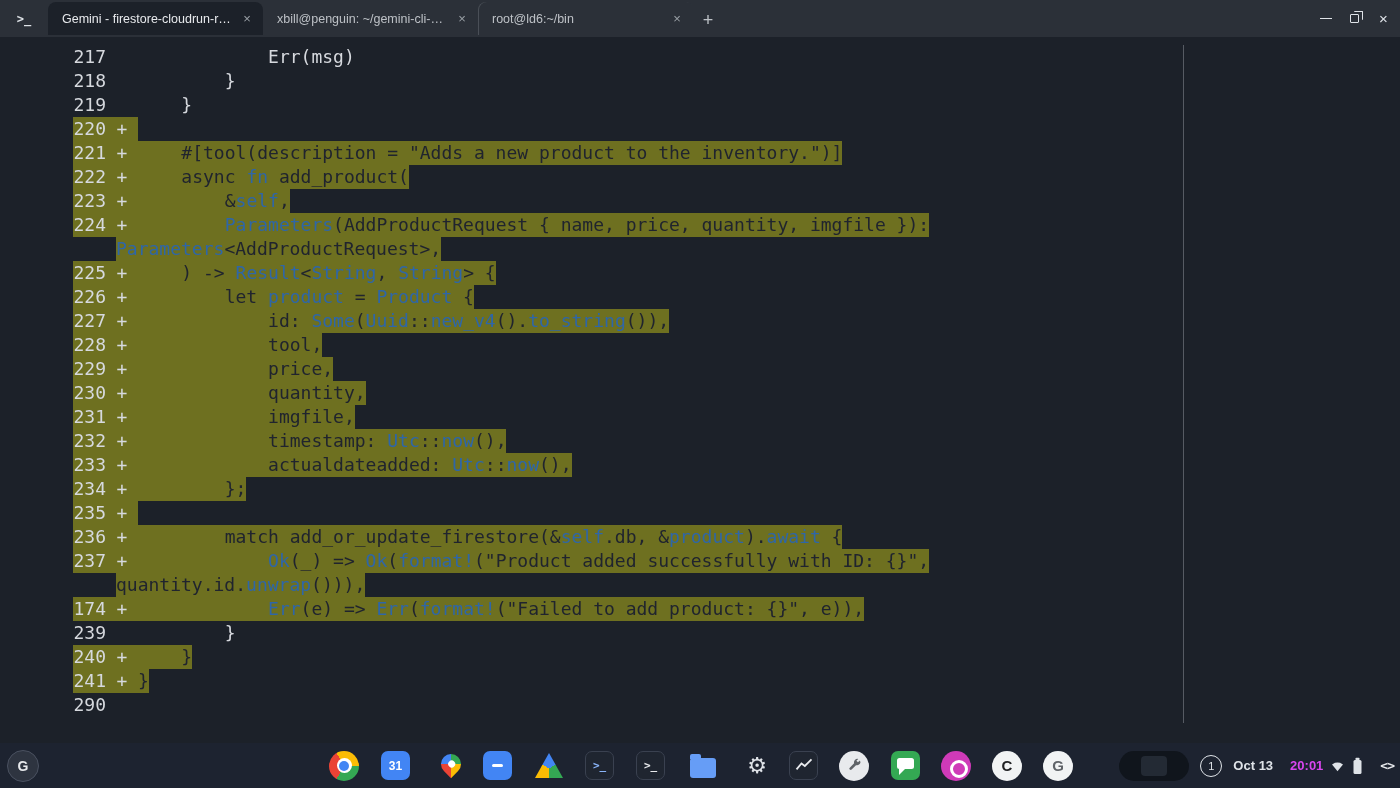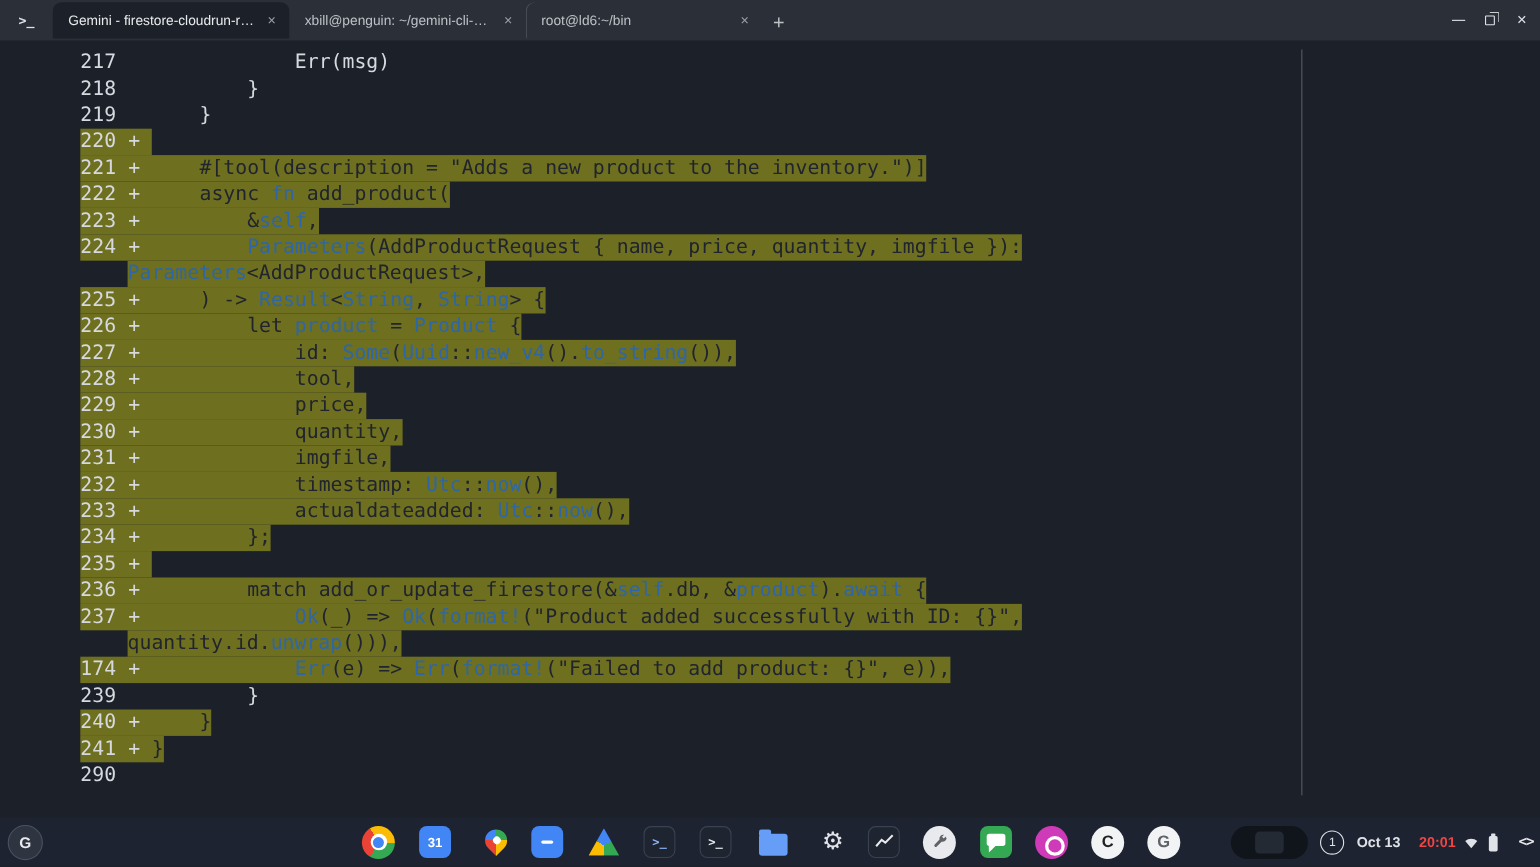--- a/index.html
+++ b/index.html
@@ -25,21 +25,21 @@
   .restore-sq::before{content:"";position:absolute;top:-4.5px;left:2.5px;width:8px;height:8px;
     border:1.5px solid #dfe3e8;border-radius:1px;border-left:none;border-bottom:none}
   .close-x{font-size:15px;line-height:1}
 
   
   .term{position:absolute;top:37px;left:0;right:0;bottom:45px;background:#1c2129;padding-top:8px;overflow:hidden}
   .trow{height:24px;white-space:pre;font:18px/24px "DejaVu Sans Mono",monospace;padding-left:73px}
   .gut-spacer{display:inline-block;width:43px}
   .linebg{display:inline-block;height:24px}
   .linebg.added{background:var(--added-bg,#6e7020)}
-  .lnum{display:inline-block;width:33px;text-align:left;color:var(--plain-text,#d6d9de)}
+  .lnum{display:inline-block;width:33px;text-align:right;color:var(--plain-text,#d6d9de)}
   .lmark{display:inline-block;width:32px;text-align:center;color:var(--plain-text,#d6d9de)}
   .seg-p{color:var(--plain-text,#d6d9de)}
   .seg-k{color:var(--added-text,#20242e)}
   .seg-b{color:var(--added-accent,#2e66a8)}
   .pane-divider{position:absolute;left:1183px;top:45px;width:1px;height:678px;background:#565b63}
 
   
   .shelf{position:absolute;left:0;right:0;bottom:0;height:45px;background:#1d2330}
   .launcher{position:absolute;left:7px;top:6.5px;width:32px;height:32px;border-radius:50%;
     background:#2e3440;border:1px solid #4a5160;color:#e8eaed;font:bold 14px "Liberation Sans",sans-serif;
@@ -78,21 +78,21 @@
   .ic-google-g{color:#5f6368}
 
   
   .status-area{position:absolute;right:6px;top:0;height:45px;display:flex;align-items:center;gap:11px}
   .holding{width:70px;height:30px;border-radius:16px;background:#10151c;display:flex;align-items:center;justify-content:center}
   .holding-thumb{width:26px;height:20px;border-radius:4px;background:#232a34}
   .notif{width:22px;height:22px;border-radius:50%;border:1.5px solid #dfe3e8;color:#dfe3e8;
     font-size:11px;display:flex;align-items:center;justify-content:center}
   .shelf-date{font-size:13px;font-weight:bold;color:#dfe3e8}
   .tray{display:flex;align-items:center;gap:7px;padding:4px 6px;border-radius:16px}
-  .tray-time{font-size:13px;font-weight:bold;color:#ef4444}
+  .tray-time{font-size:13px;font-weight:bold;color:#d946ef}
   .angle{color:#e8eaed;font:bold 13px "DejaVu Sans Mono",monospace;letter-spacing:-1px}
 </style>
 </head>
 <body>
 
 <div class="tabstrip">
   <div class="strip-appicon">&gt;_</div>
   <div class="tab-list">
       <div class="tab active">
         <span class="tab-title">Gemini - firestore-cloudrun-rust</span>

